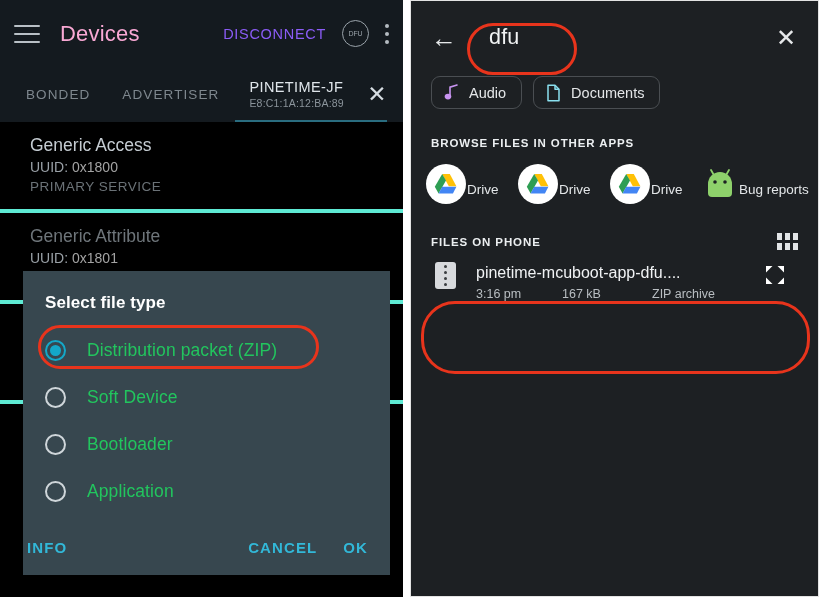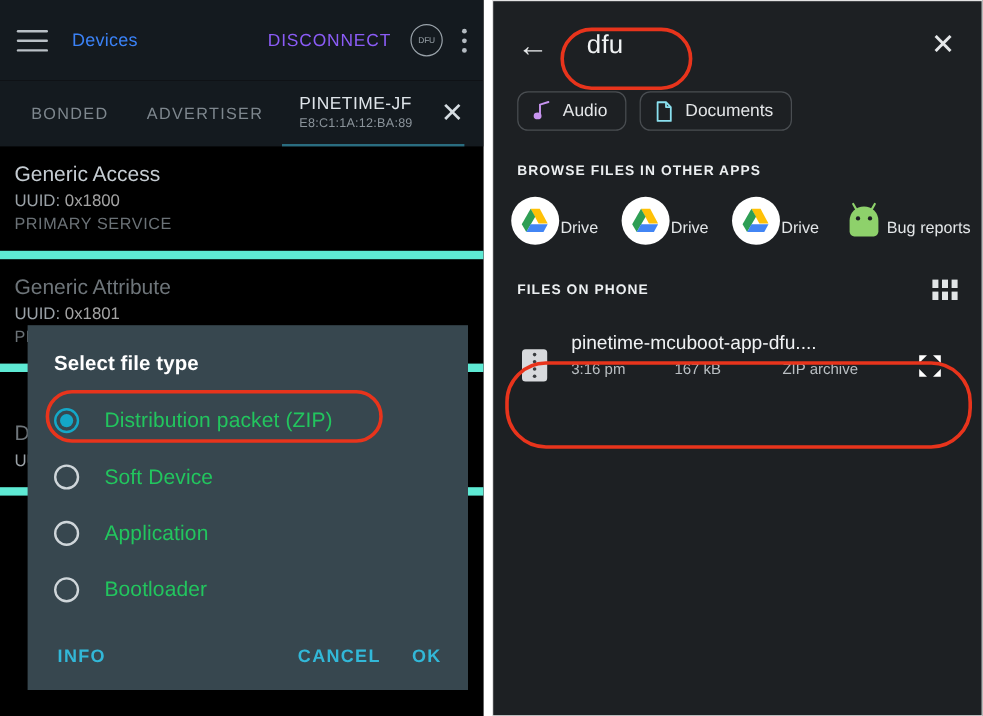--- a/index.html
+++ b/index.html
@@ -47,22 +47,22 @@
     margin-right: 20px;
     flex: none;
   }
   .hamburger i {
     display: block;
     height: 2px;
     background: #b9c0c6;
     border-radius: 1px;
   }
   .l-title {
-    font-size: 15px;
-    color: #3b82f6;
+    font-size: 22px;
+    color: #f9a8d4;
     letter-spacing: .2px;
     flex: 1;
   }
   .disconnect {
     font-size: 14.5px;
     color: #8b5cf6;
     letter-spacing: .7px;
     margin-right: 16px;
     white-space: nowrap;
   }
@@ -181,22 +181,22 @@
     left: 6px; right: 6px; bottom: 8px;
     height: 2.5px;
     background: #2a6d80;
   }
   .subtab.inactive { color: #5b6369; }
   .subbar-kebab { margin-left: 10px; margin-right: 2px; }
   .subbar-kebab i { background: #6d767c; }
 
   .svc-list { padding: 0; }
   .svc {
-    padding: 12px 12px 13px;
-    border-bottom: 7px solid #5eead4;
+    padding: 12px 30px 13px;
+    border-bottom: 4px solid #5eead4;
   }
   .svc-name {
     font-size: 17.5px;
     color: #c5ccd2;
     line-height: 23px;
   }
   .svc-uuid {
     font-size: 14px;
     color: #9aa1a7;
     line-height: 20px;
@@ -259,21 +259,21 @@
   }
   .radio-label {
     font-size: 17.5px;
     color: #22c55e;
     letter-spacing: .1px;
   }
   .dialog-actions {
     display: flex;
     align-items: center;
     height: 56px;
-    padding: 0 22px 0 25px;
+    padding: 0 22px 0 4px;
     margin-top: 4px;
   }
   .dlg-btn {
     font-size: 15px;
     letter-spacing: 1.1px;
     color: #32b8d8;
     font-weight: bold;
   }
   .dlg-spacer { flex: 1; }
   .dlg-btn.cancel { margin-right: 26px; }
@@ -391,21 +391,21 @@
   .drive-circle {
     width: 40px; height: 40px;
     border-radius: 50%;
     background: #ffffff;
     display: flex; align-items: center; justify-content: center;
   }
 
   .files-list { margin-top: 12px; padding: 0 14px; }
   .file-row {
     display: flex;
-    align-items: flex-end;
+    align-items: flex-start;
     height: 56px;
     padding: 0 12px 0 10px;
     border-radius: 8px;
   }
   .zip-icon {
     width: 21px; height: 27px;
     background: #d8dadd;
     border-radius: 3px;
     display: flex; flex-direction: column;
     align-items: center; justify-content: center;
@@ -505,25 +505,25 @@
       <div class="radio-row">
         <span class="radio on"></span>
         <span class="radio-label">Distribution packet (ZIP)</span>
       </div>
       <div class="radio-row">
         <span class="radio"></span>
         <span class="radio-label">Soft Device</span>
       </div>
       <div class="radio-row">
         <span class="radio"></span>
-        <span class="radio-label">Application</span>
+        <span class="radio-label">Bootloader</span>
       </div>
       <div class="radio-row">
         <span class="radio"></span>
-        <span class="radio-label">Bootloader</span>
+        <span class="radio-label">Application</span>
       </div>
 
       <div class="dialog-actions">
         <span class="dlg-btn">INFO</span>
         <span class="dlg-spacer"></span>
         <span class="dlg-btn cancel">CANCEL</span>
         <span class="dlg-btn">OK</span>
       </div>
     </div>
 

